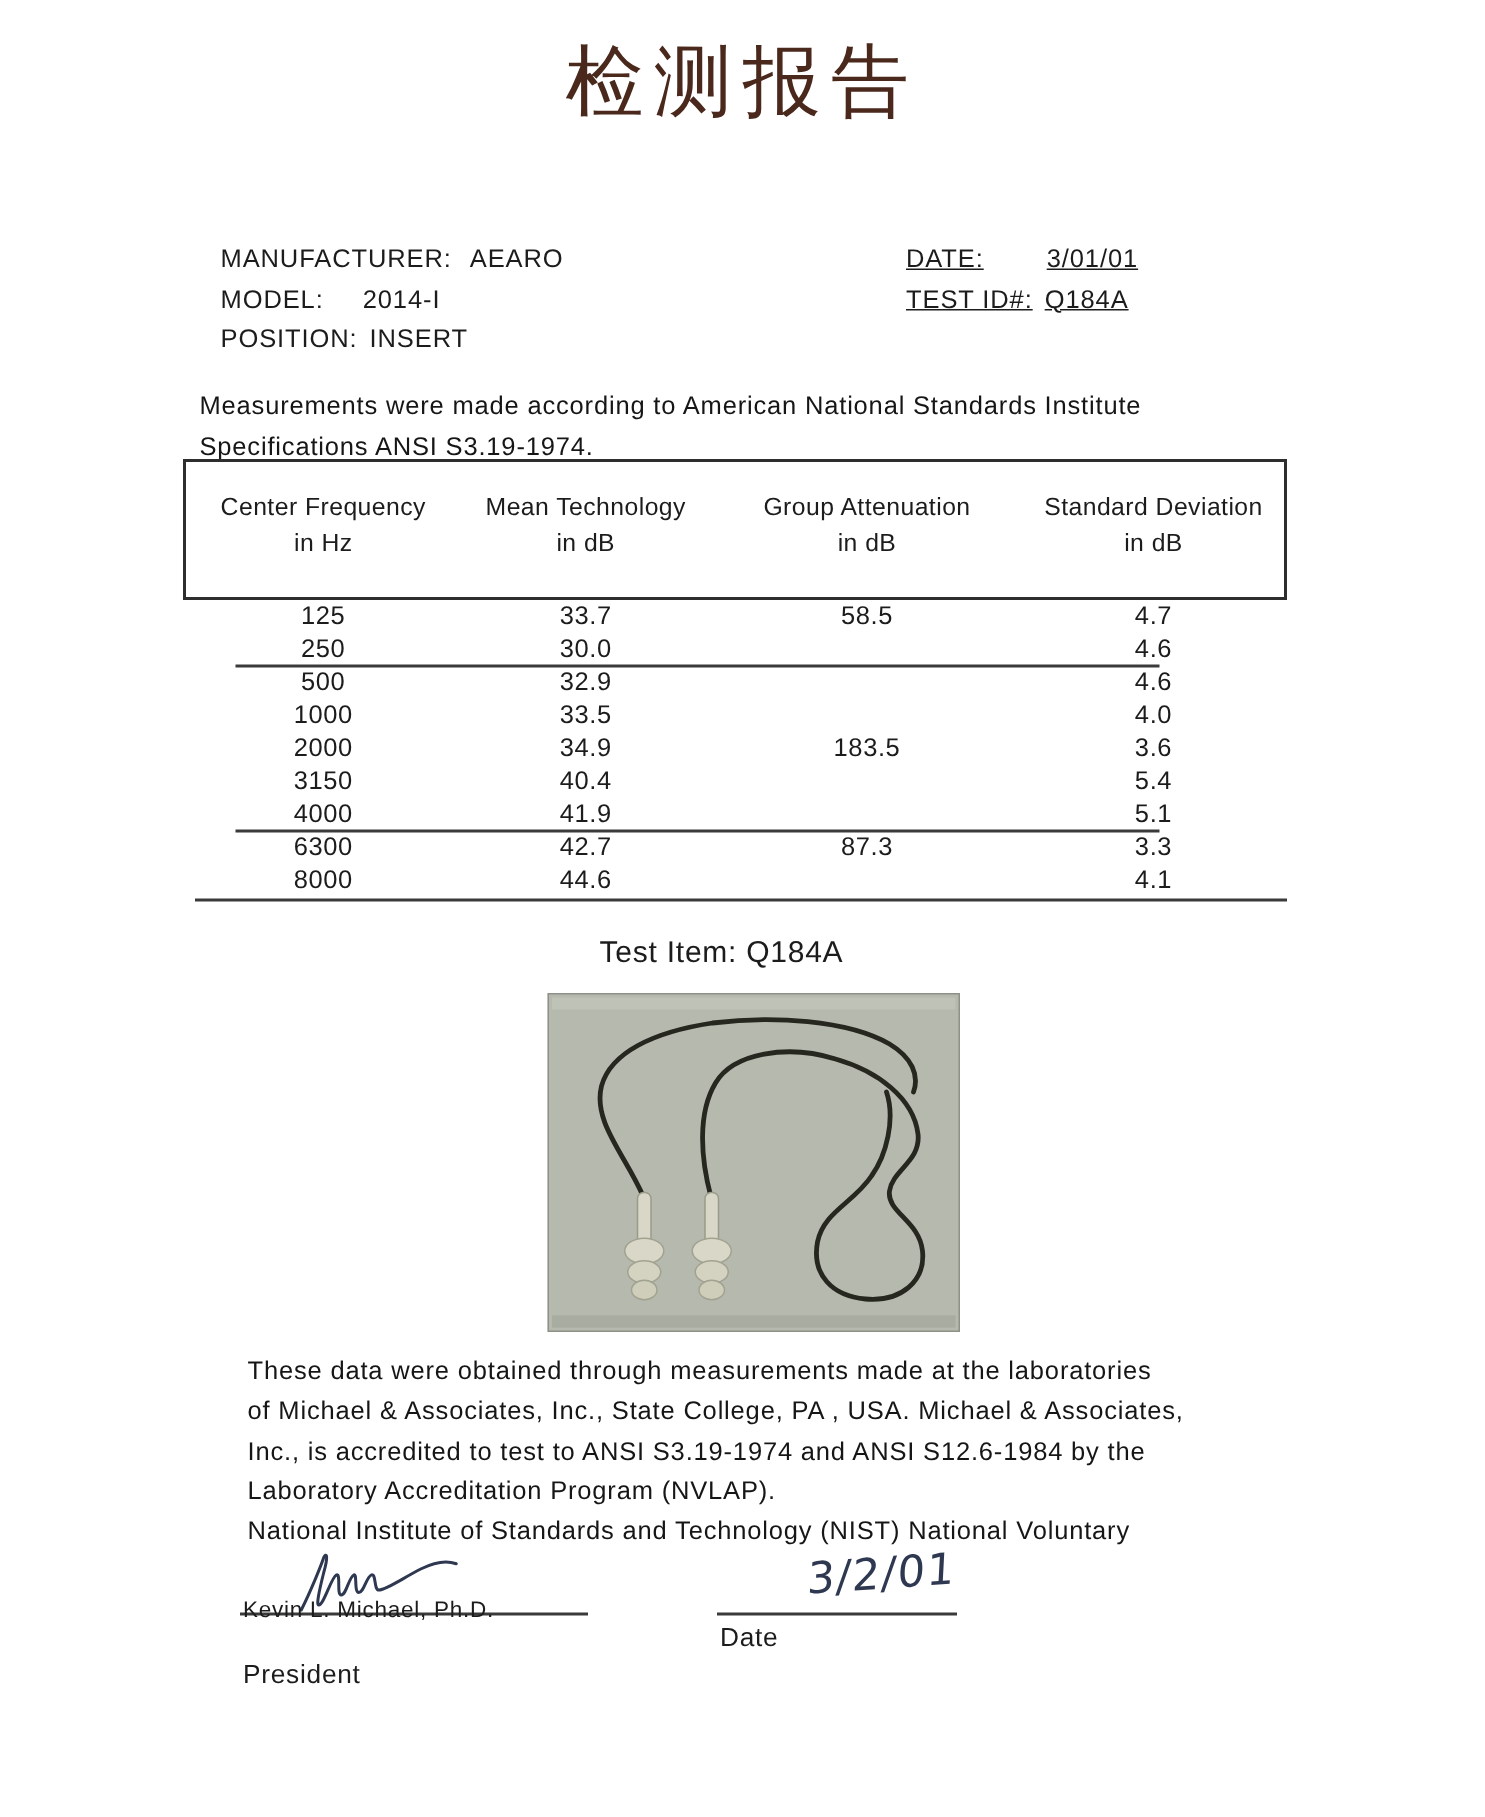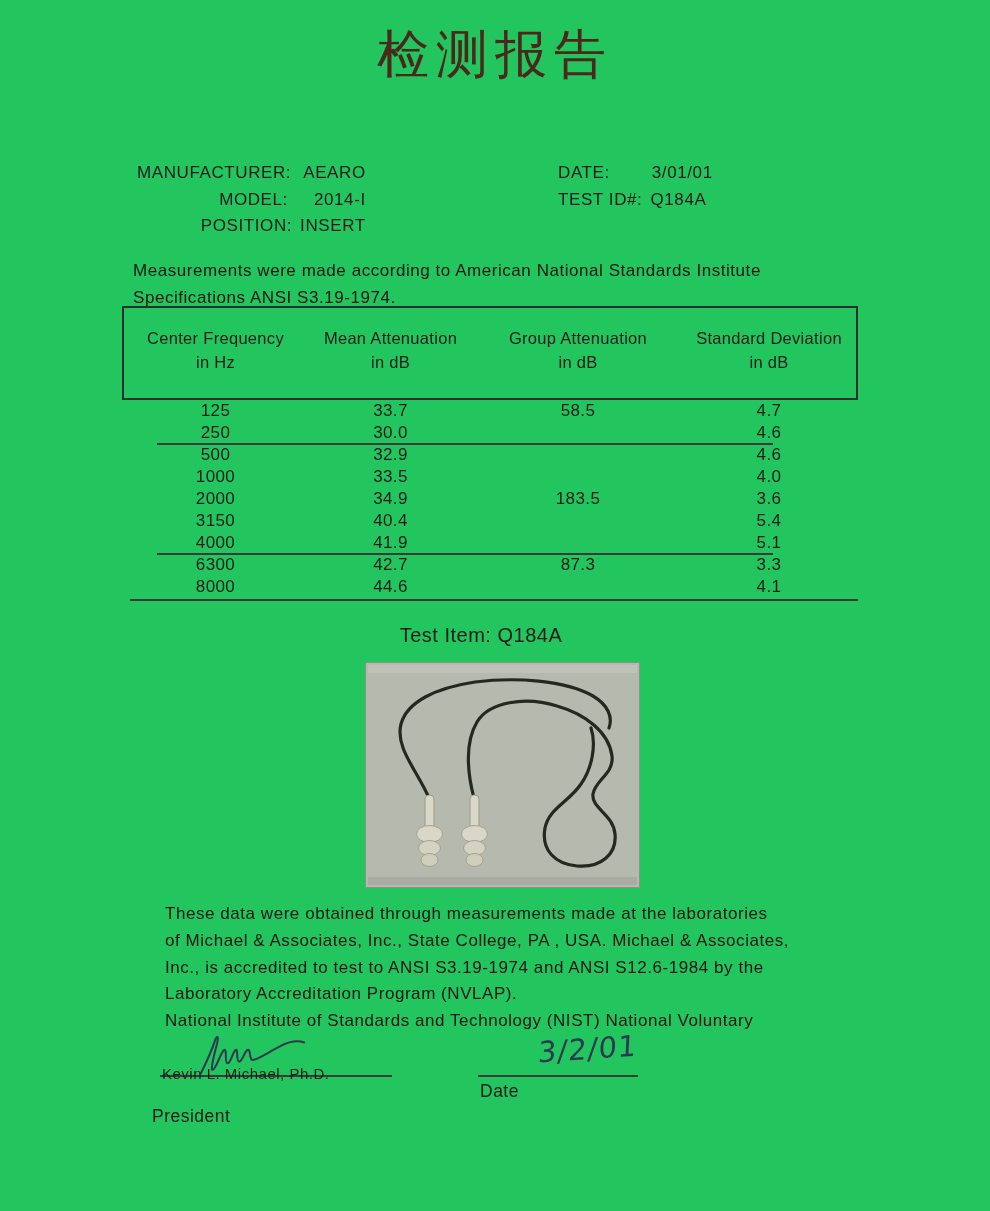--- a/index.html
+++ b/index.html
@@ -1,33 +1,33 @@
 <!DOCTYPE html>
 <html><head>
 <meta charset="utf-8">
 <style>
   html,body{margin:0;padding:0;background:#e8e8e8;}
   .page{
     position:relative;
     width:990px;height:1211px;
     margin:0 auto;
-    background:#22c55e;
+    background:#ffffff;
     font-family:"Liberation Sans","DejaVu Sans",sans-serif;
     color:#1c1c1c;
     overflow:hidden;
   }
   .title{
     position:absolute;top:20px;left:0;width:100%;
     text-align:center;
     font-size:52px;letter-spacing:7px;
     color:#4a281c;font-weight:500;
   }
   .info{position:absolute;top:163px;font-size:17px;letter-spacing:.6px;}
-  .info-left{left:137px;text-align:right;}
-  .info-right{left:558px;}
+  .info-left{left:147px;}
+  .info-right{left:604px;text-decoration:underline;}
   .info-line{height:26.5px;white-space:nowrap;}
   .info-line .val{margin-left:12px;}
   .info-line .val.gap-md{margin-left:26px;}
   .info-line .val.gap-xl{margin-left:42px;}
   .info-line .val.gap-sm{margin-left:8px;}
   .para{
     position:absolute;
     font-size:17px;letter-spacing:.55px;line-height:26.8px;
     color:#161616;
   }
@@ -52,21 +52,21 @@
   .rule-b{left:157px;top:553px;width:616px;}
   .rule-c{left:130px;top:599px;width:728px;}
   .caption{
     position:absolute;left:0;top:624px;width:962px;
     text-align:center;font-size:20px;letter-spacing:.5px;
   }
   .photo{position:absolute;left:365px;top:662px;width:275px;height:226px;}
   .sig-stroke{position:absolute;left:190px;top:1030px;width:135px;height:50px;}
   .sig-line{position:absolute;left:160px;top:1075px;width:232px;height:2px;background:#3a3a3a;}
   .sig-name{position:absolute;left:162px;top:1021px;font-size:15px;letter-spacing:.5px;margin-top:44px;}
-  .sig-role{position:absolute;left:152px;top:1106px;font-size:17.5px;letter-spacing:.5px;}
+  .sig-role{position:absolute;left:162px;top:1106px;font-size:17.5px;letter-spacing:.5px;}
   .date-hand{
     position:absolute;left:538px;top:1032px;
     font-family:"DejaVu Sans",sans-serif;
     font-size:29px;color:#2e3850;
     transform:rotate(-4deg) skewX(-7deg);
     letter-spacing:1px;
   }
   .date-line{position:absolute;left:478px;top:1075px;width:160px;height:2px;background:#3a3a3a;}
   .date-label{position:absolute;left:480px;top:1081px;font-size:17.5px;letter-spacing:.5px;}
 </style>
@@ -104,21 +104,21 @@
   </div>
 
   <div class="headbox"></div>
 
   <div class="tbl-head">
     <div>
       <div>Center Frequency</div>
       <div>in Hz</div>
     </div>
     <div>
-      <div>Mean Attenuation</div>
+      <div>Mean Technology</div>
       <div>in dB</div>
     </div>
     <div>
       <div>Group Attenuation</div>
       <div>in dB</div>
     </div>
     <div>
       <div>Standard Deviation</div>
       <div>in dB</div>
     </div>

